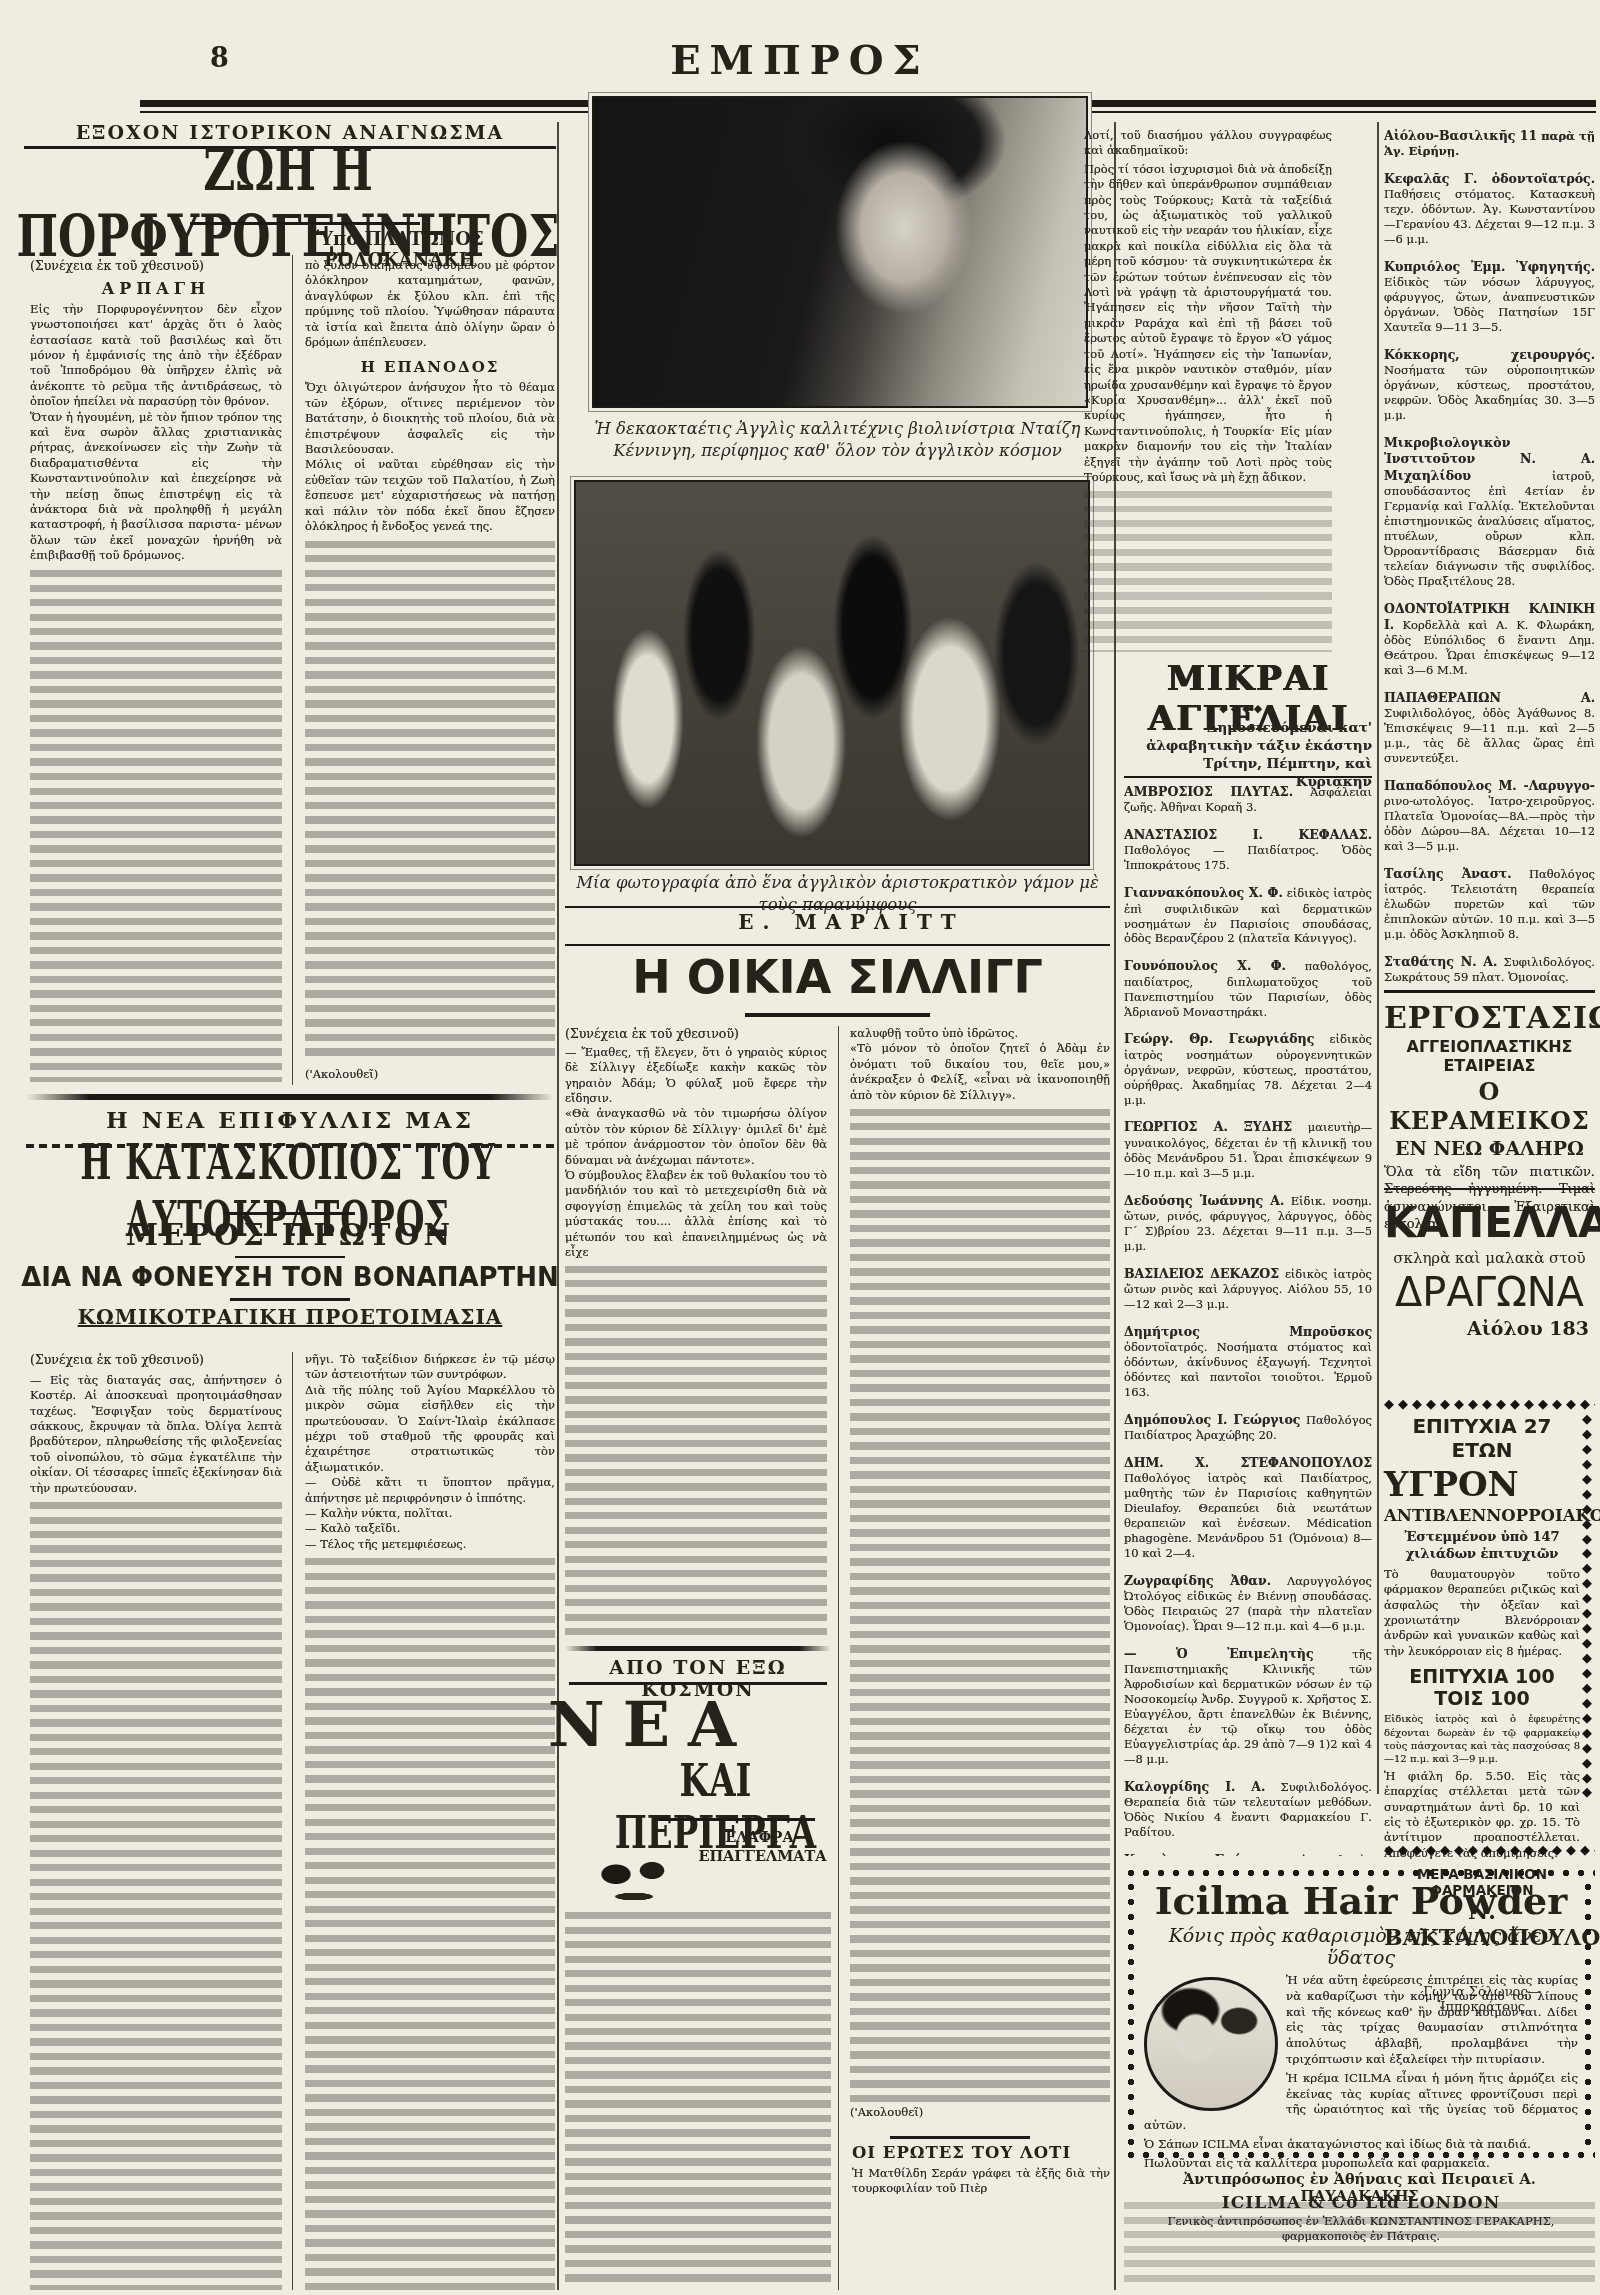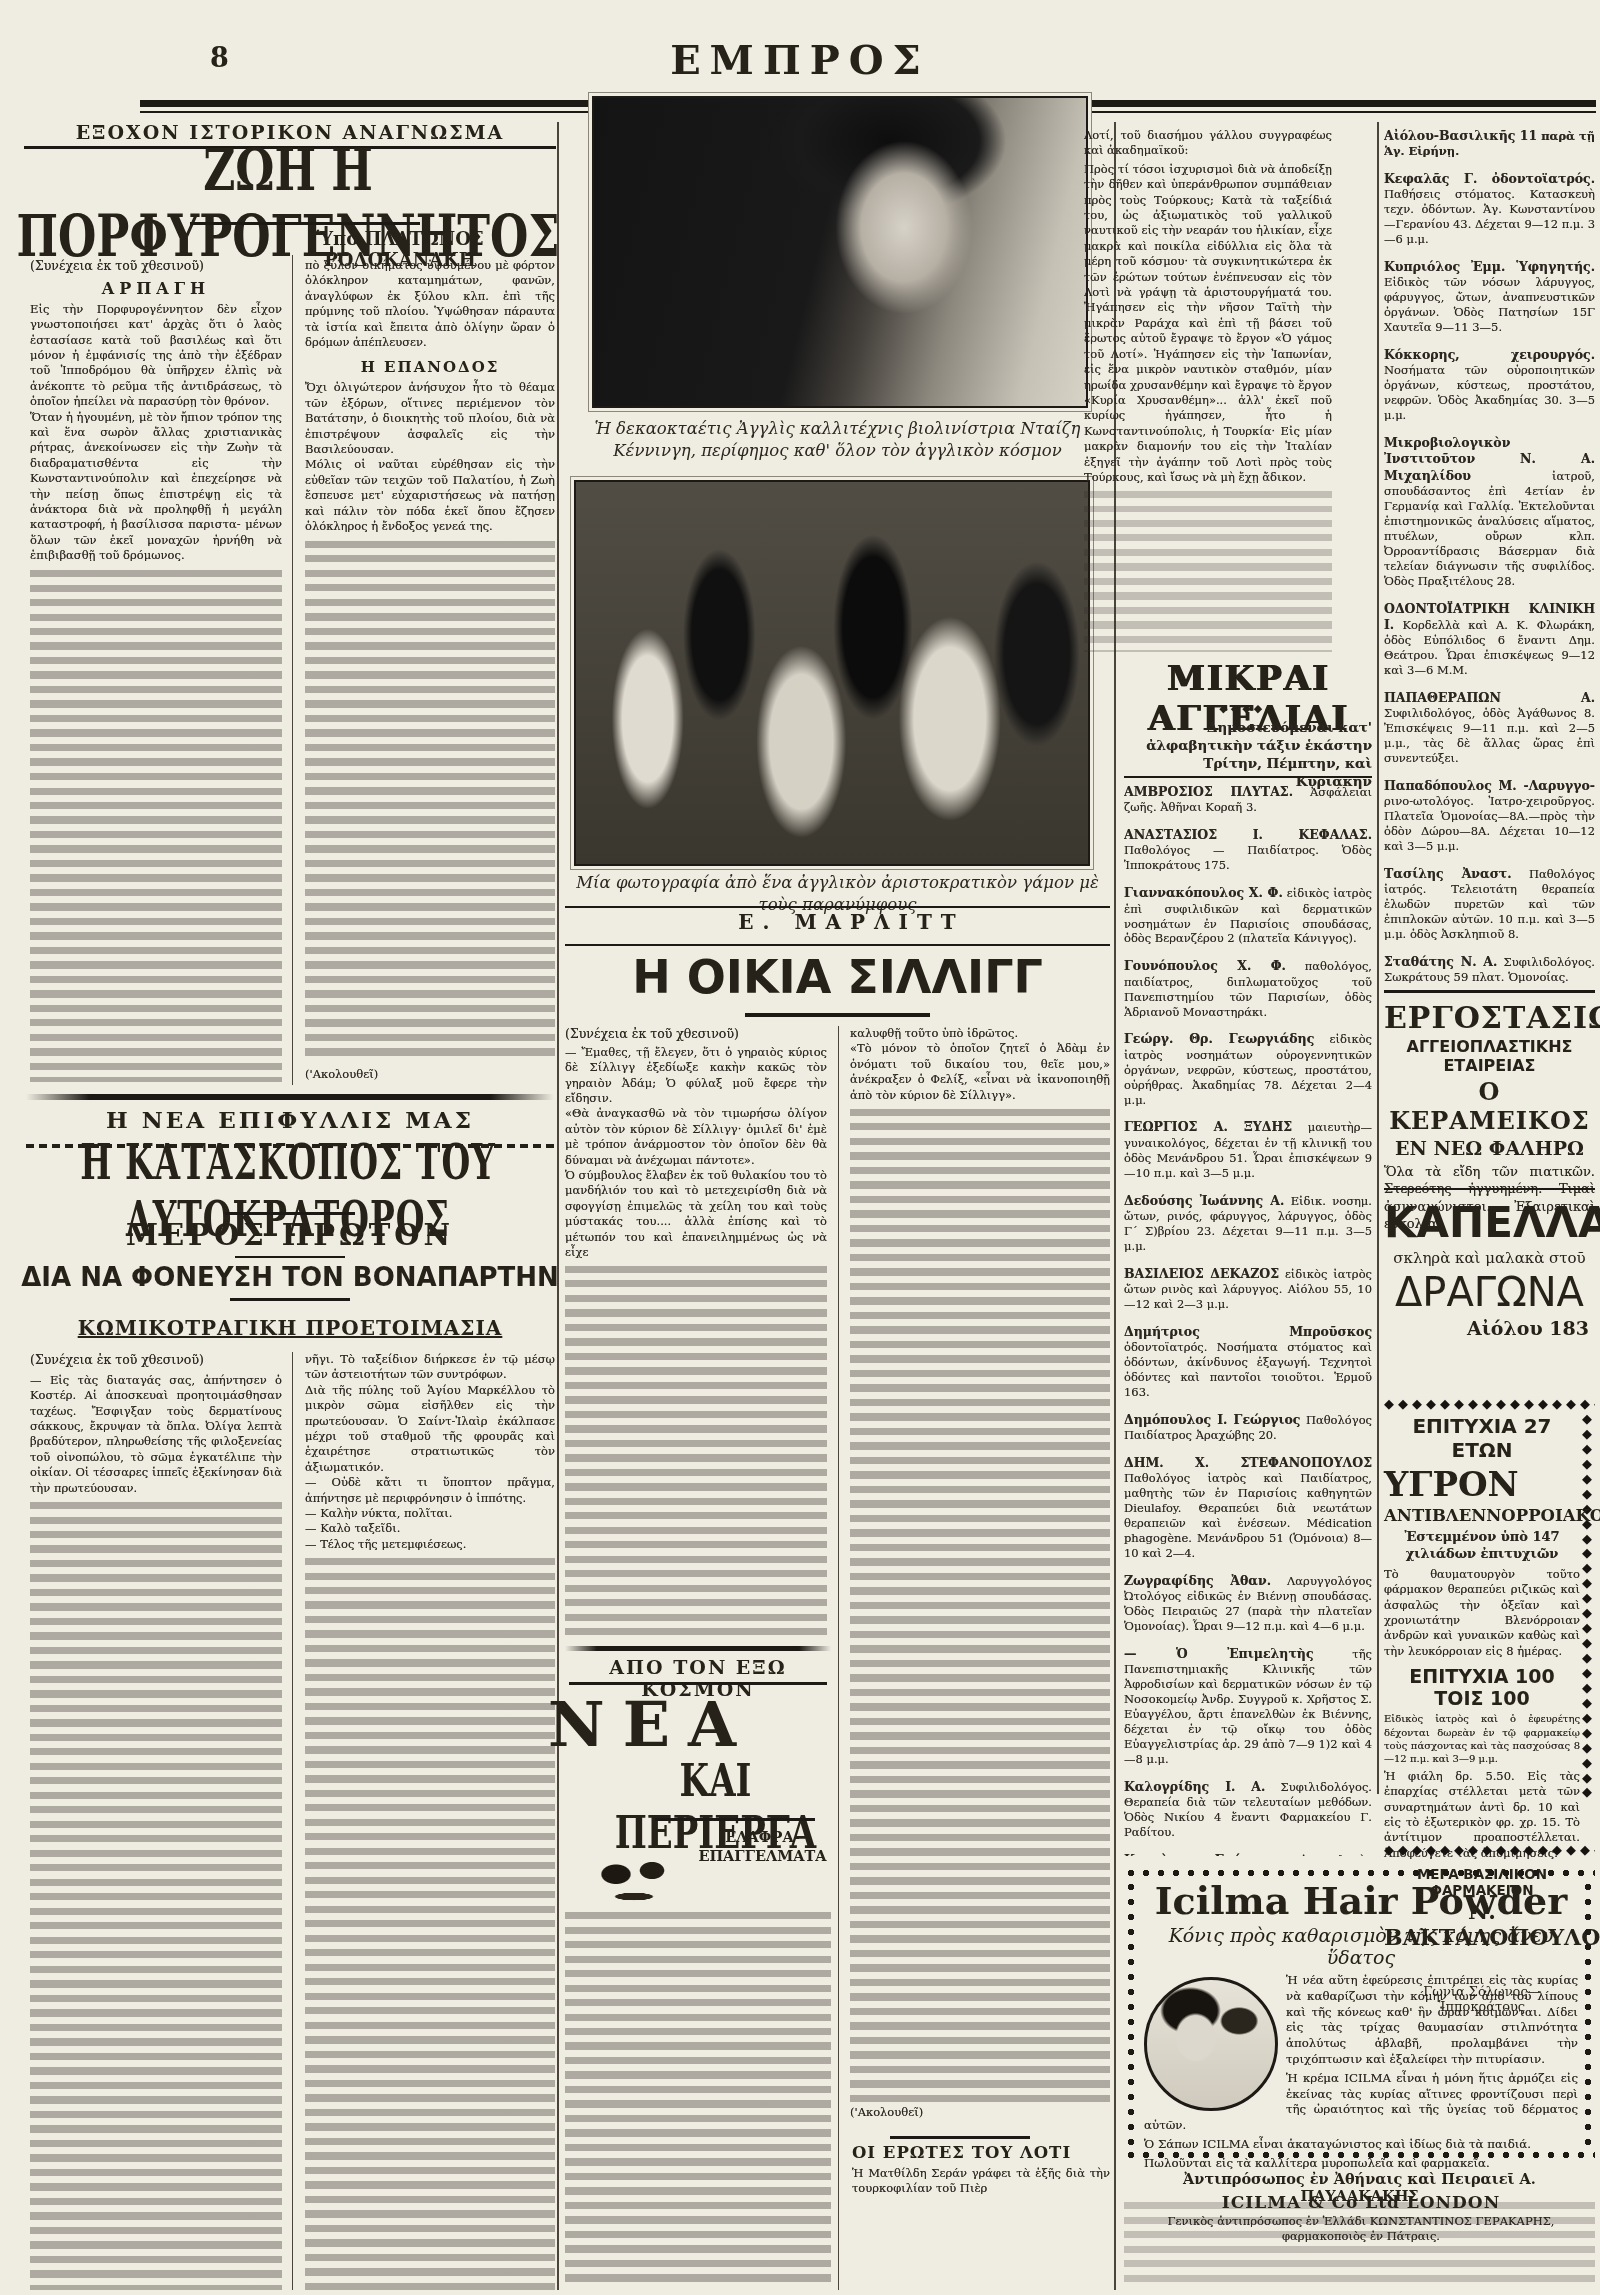--- a/index.html
+++ b/index.html
@@ -76,21 +76,21 @@
 
   <div class="abs rule-taper" style="left:26px;width:528px;top:1094px;height:6px;"></div>
   <div class="abs kicker" style="left:30px;width:520px;top:1106px;font-size:23px;letter-spacing:3px;">Η ΝΕΑ ΕΠΙΦΥΛΛΙΣ ΜΑΣ</div>
   <div class="abs sep-z" style="left:26px;width:528px;top:1138px;"></div>
   <div class="abs display" style="left:10px;width:556px;top:1152px;font-size:33px;letter-spacing:1px;"><span class="condense" style="transform:scaleY(1.45);">Η ΚΑΤΑΣΚΟΠΟΣ ΤΟΥ ΑΥΤΟΚΡΑΤΟΡΟΣ</span></div>
   <div class="abs rule" style="left:225px;width:130px;top:1212px;height:3px;"></div>
   <div class="abs display" style="left:30px;width:520px;top:1218px;font-size:29px;letter-spacing:4px;">ΜΕΡΟΣ ΠΡΩΤΟΝ</div>
   <div class="abs rule" style="left:235px;width:110px;top:1256px;height:2px;"></div>
   <div class="abs display sans" style="left:18px;width:544px;top:1262px;font-size:26px;">ΔΙΑ ΝΑ ΦΟΝΕΥΣΗ ΤΟΝ ΒΟΝΑΠΑΡΤΗΝ</div>
   <div class="abs rule" style="left:230px;width:120px;top:1298px;height:3px;"></div>
-  <div class="abs display" style="left:30px;width:520px;top:1305px;font-size:20px;letter-spacing:1px;text-decoration:underline;margin-top:11px;">ΚΩΜΙΚΟΤΡΑΓΙΚΗ ΠΡΟΕΤΟΙΜΑΣΙΑ</div>
+  <div class="abs display" style="left:30px;width:520px;top:1305px;font-size:20px;letter-spacing:1px;text-decoration:underline;">ΚΩΜΙΚΟΤΡΑΓΙΚΗ ΠΡΟΕΤΟΙΜΑΣΙΑ</div>
 
   <div class="abs colflex" style="left:30px;top:1352px;width:252px;height:938px;">
     <div class="ctr body-text" style="font-size:12.5px;">(Συνέχεια ἐκ τοῦ χθεσινοῦ)</div>
     <div class="body-text" style="margin-top:4px;">— Εἰς τὰς διαταγάς σας, ἀπήντησεν ὁ Κοστέρ. Αἱ ἀποσκευαὶ προητοιμάσθησαν ταχέως. Ἔσφιγξαν τοὺς δερματίνους σάκκους, ἔκρυψαν τὰ ὅπλα. Ὀλίγα λεπτὰ βραδύτερον, πληρωθείσης τῆς φιλοξενείας τοῦ οἰνοπώλου, τὸ σῶμα ἐγκατέλιπε τὴν οἰκίαν. Οἱ τέσσαρες ἱππεῖς ἐξεκίνησαν διὰ τὴν πρωτεύουσαν.</div>
     <div class="gf"></div>
   </div>
   <div class="abs vrule" style="left:292px;top:1352px;height:938px;width:1px;"></div>
   <div class="abs colflex" style="left:305px;top:1352px;width:250px;height:938px;">
     <div class="body-text">νῆγι. Τὸ ταξείδιον διήρκεσε ἐν τῷ μέσῳ τῶν ἀστειοτήτων τῶν συντρόφων.
 Διὰ τῆς πύλης τοῦ Ἁγίου Μαρκέλλου τὸ μικρὸν σῶμα εἰσῆλθεν εἰς τὴν πρωτεύουσαν. Ὁ Σαίντ-Ἱλαὶρ ἐκάλπασε μέχρι τοῦ σταθμοῦ τῆς φρουρᾶς καὶ ἐχαιρέτησε στρατιωτικῶς τὸν ἀξιωματικόν.

